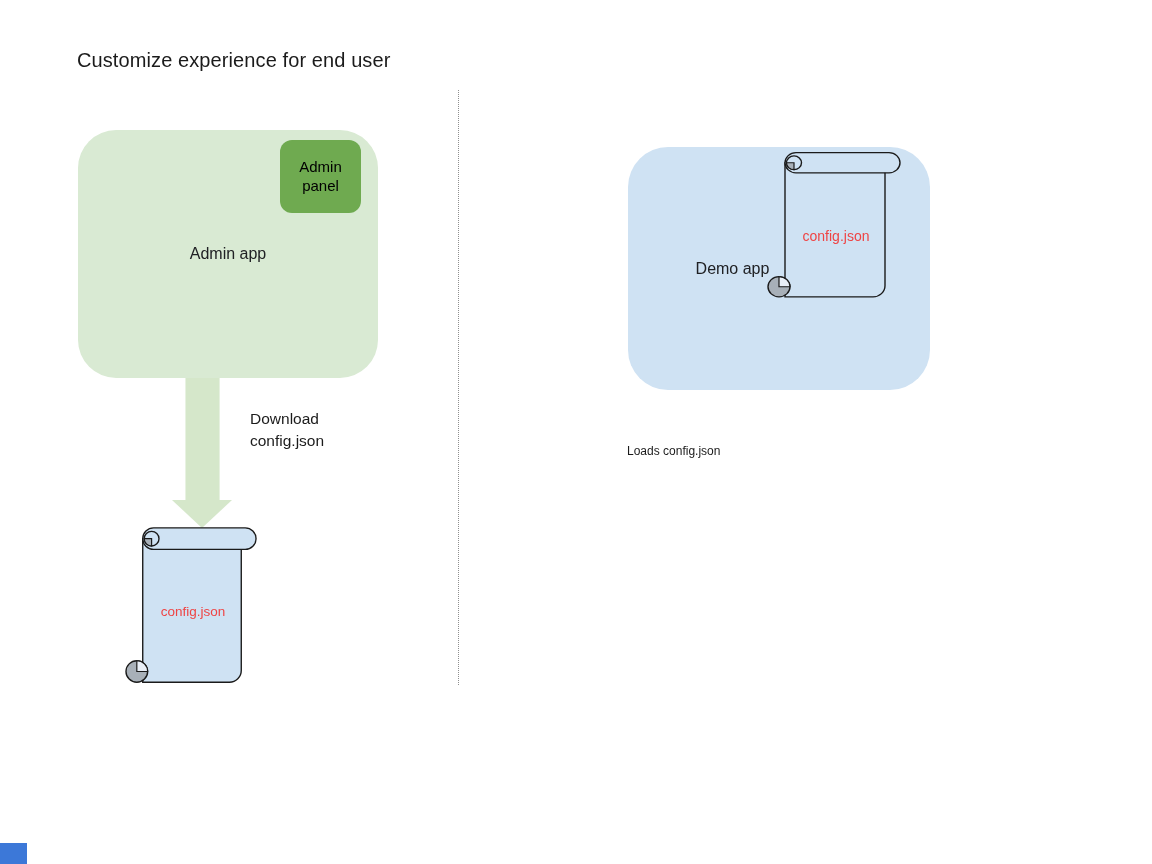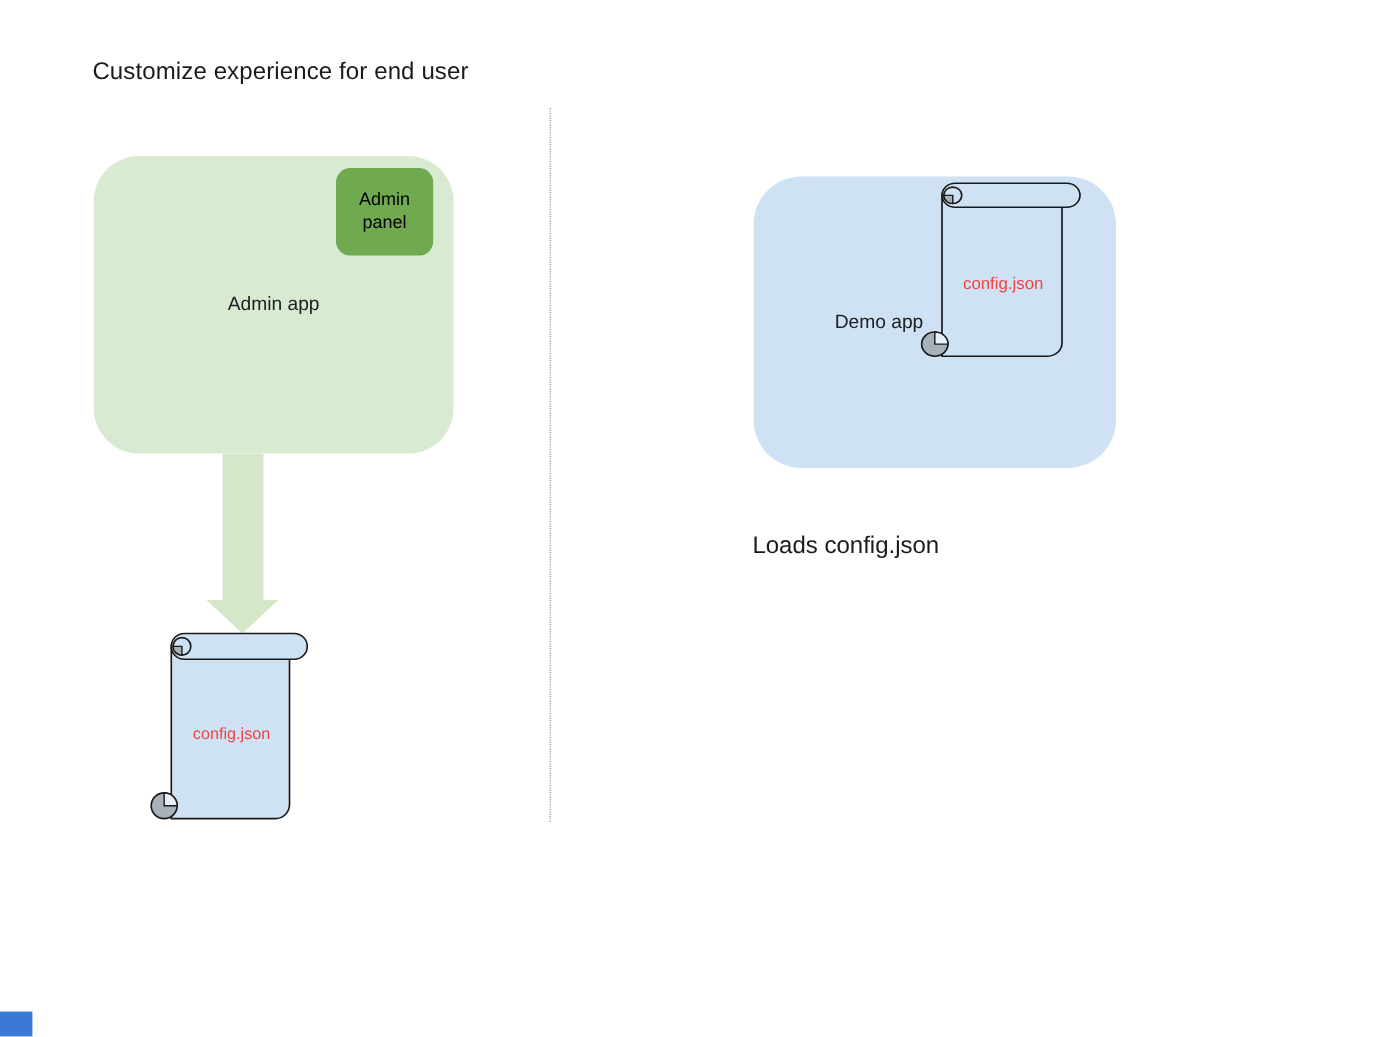--- a/index.html
+++ b/index.html
@@ -46,21 +46,21 @@
   
   .demo-app {
     left:596px; top:147px; width:302px; height:243px;
     background:var(--demo-app-fill,#cfe2f3); border-radius:40px;
     display:flex; align-items:center; justify-content:center;
     padding-right:93px;
     margin-left:32px;
   }
   .demo-app-label { font-size:16px; color:#202124; }
 
-  .loads-caption { left:627px; top:444px; font-size:20px; color:#1b1b1b; white-space:nowrap; }
+  .loads-caption { left:627px; top:444px; font-size:12px; color:#1b1b1b; white-space:nowrap; }
 
   .stray-square {
     left:0; top:843px; width:27px; height:21px;
     background:var(--stray-square,#3c78d8);
   }
 
   svg { display:block; }
 </style>
 </head>
 <body>
@@ -75,20 +75,21 @@
 
   <div class="abs admin-panel">
     <span class="admin-panel-label">Admin panel</span>
   </div>
 
   <svg class="abs download-arrow" viewBox="0 0 58 150" preserveAspectRatio="none" aria-hidden="true">
     <rect x="13" y="0" width="33" height="124" style="fill:var(--arrow-fill,#d5e7ca)"></rect>
     <polygon points="0,122 58,122 29,150" style="fill:var(--arrow-fill,#d5e7ca)"></polygon>
   </svg>
 
+  <div class="abs download-caption">Download config.json</div>
 
   <svg class="abs scroll-left" viewBox="0 0 136 170" preserveAspectRatio="none" aria-hidden="true">
     <path d="M18,14 H118 V149 a12,12 0 0 1 -12,12 H18 Z" style="fill:var(--file-fill,#cfe2f3); stroke:var(--outline,#1a1a1a); stroke-width:1.4"></path>
     <rect x="18" y="3" width="115" height="22" rx="11" ry="11" style="fill:var(--file-fill,#cfe2f3); stroke:var(--outline,#1a1a1a); stroke-width:1.4"></rect>
     <circle cx="27" cy="14" r="7.5" style="fill:var(--file-fill,#cfe2f3); stroke:var(--outline,#1a1a1a); stroke-width:1.4"></circle>
     <path d="M27,14 L19.5,14 A7.5,7.5 0 0 0 27,21.5 Z" style="fill:var(--curl-gray,#a8b0b8); stroke:var(--outline,#1a1a1a); stroke-width:1.2"></path>
     <circle cx="12" cy="150" r="11" style="fill:var(--curl-gray,#a8b0b8); stroke:var(--outline,#1a1a1a); stroke-width:1.4"></circle>
     <path d="M12,150 L12,139 A11,11 0 0 1 23,150 Z" style="fill:#e9eff7; stroke:var(--outline,#1a1a1a); stroke-width:1.2"></path>
   </svg>
   <div class="abs scroll-label l">config.json</div>

